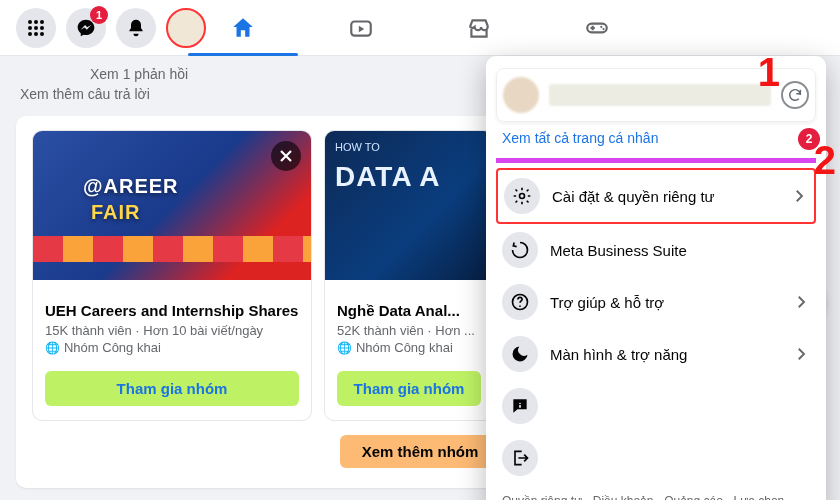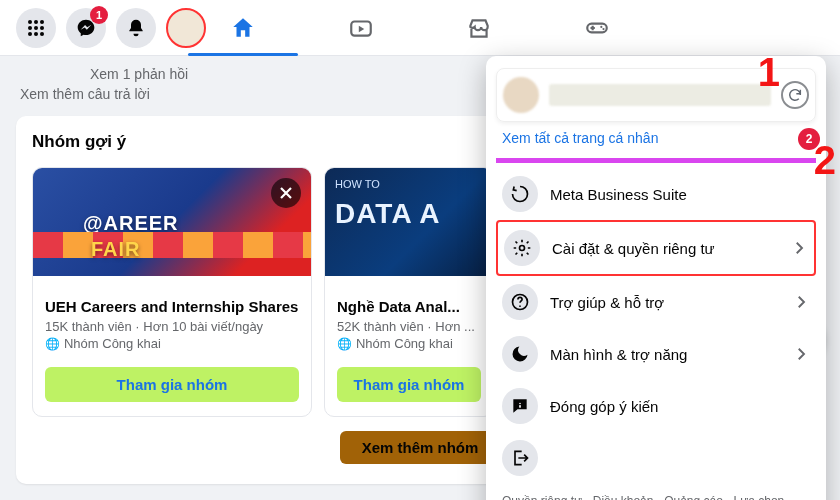--- a/index.html
+++ b/index.html
@@ -13,36 +13,36 @@
   .badge { position: absolute; top: -2px; right: -2px; background: #e41e3f; color: #fff; font-size: 11px; min-width: 18px; height: 18px; border-radius: 9px; display: flex; align-items: center; justify-content: center; font-weight: 600; }
   .avatar-nav { width: 40px; height: 40px; border-radius: 50%; background: #f1e7d7; border: 2px solid #f33; cursor: pointer; }
   .content { padding: 0 16px; }
   .reply-section { font-size: 14px; color: #65676b; padding: 10px 4px 14px; }
   .groups-card { background: #fff; border-radius: 10px; padding: 14px 16px 20px; box-shadow: 0 1px 2px rgba(0,0,0,.08); }
   .groups-header { display: flex; justify-content: space-between; align-items: center; margin-bottom: 14px; }
   .groups-title { font-size: 17px; font-weight: 600; }
   .more-dots { font-size: 20px; color: #65676b; cursor: pointer; letter-spacing: 2px; }
   .group-list { display: flex; gap: 12px; position: relative; }
   .group-card { width: 280px; flex-shrink: 0; border: 1px solid #e4e6eb; border-radius: 10px; overflow: hidden; display: flex; flex-direction: column; }
-  .group-cover { height: 108px; position: relative; }
+  .group-cover { height: 149px; position: relative; }
   .cover1 { background: linear-gradient(135deg, #2a4fa3 0%, #1a3a8c 50%, #d22 80%); }
   .cover1::before{content:"@AREER";position:absolute;left:50px;top:44px;font-weight:800;color:#fff;text-shadow:0 2px 4px rgba(0,0,0,.5);font-size:20px;letter-spacing:1px;}
   .cover1::after{content:"FAIR";position:absolute;left:58px;top:70px;font-weight:800;color:#ffd54a;font-size:20px;letter-spacing:1px;text-shadow:0 2px 4px rgba(0,0,0,.5);}
   .ribbon{position:absolute;bottom:18px;left:0;right:0;height:26px;background:repeating-linear-gradient(90deg,#e63946 0 30px,#faa33a 30px 60px);}
   .close-x { position: absolute; top: 10px; right: 10px; width: 30px; height: 30px; border-radius: 50%; background: rgba(0,0,0,.6); color: #fff; display: flex; align-items: center; justify-content: center; cursor: pointer; font-size: 16px; }
   .cover2 { background: linear-gradient(135deg, #0d2a56 0%, #0a3d7e 60%, #071f42 100%); color: #fff; }
   .cover2 .small{position:absolute;left:10px;top:10px;font-size:11px;color:#cfe3ff;}
   .cover2 .big{position:absolute;left:10px;top:30px;font-size:28px;font-weight:800;color:#e9f3ff;letter-spacing:1px;}
   .group-info { padding: 10px 12px 14px; flex: 1; display: flex; flex-direction: column; }
   .group-name { font-size: 15px; font-weight: 600; margin-bottom: 4px; white-space: nowrap; overflow: hidden; text-overflow: ellipsis; margin-top: 12px; }
   .group-meta { font-size: 13px; color: #65676b; margin-bottom: 2px; }
   .group-meta .globe { font-size: 12px; margin-right: 4px; }
   .join-btn { margin-top: 14px; background: #bef264; color: #1b74e4; border: none; border-radius: 6px; padding: 9px 0; font-size: 15px; font-weight: 600; cursor: pointer; }
   .next-arrow { position: absolute; right: -18px; top: 150px; width: 44px; height: 44px; border-radius: 50%; background: #fff; border: 1px solid #ddd; display: flex; align-items: center; justify-content: center; z-index: 3; box-shadow: 0 2px 6px rgba(0,0,0,.15); cursor: pointer; }
-  .see-more { display: block; text-align: center; margin: 14px auto 0; background: #a16207; border: none; border-radius: 6px; padding: 8px 22px; font-size: 15px; font-weight: 600; color: #050505; cursor: pointer; }
+  .see-more { display: block; text-align: center; margin: 14px auto 0; background: #fdba74; border: none; border-radius: 6px; padding: 8px 22px; font-size: 15px; font-weight: 600; color: #050505; cursor: pointer; }
   
   .dropdown { position: absolute; top: 56px; right: 14px; width: 340px; background: #fff; border-radius: 10px; box-shadow: 0 8px 28px rgba(0,0,0,.28); padding: 12px 10px 10px; z-index: 20; }
   .profile-row { display: flex; align-items: center; gap: 10px; padding: 8px 6px; border: 1px solid #eee; border-radius: 8px; box-shadow: 0 2px 4px rgba(0,0,0,.06); }
   .prof-avatar { width: 36px; height: 36px; border-radius: 50%; background: #e8d8c3; filter: blur(1px); }
   .prof-name { flex: 1; height: 22px; background: #ecece3; border-radius: 3px; filter: blur(1px); }
   .refresh { width: 28px; height: 28px; border-radius: 50%; border: 2px solid #8a8d91; display: flex; align-items: center; justify-content: center; }
   .see-profiles { color: #1b74e4; font-size: 14px; font-weight: 500; padding: 8px 6px 12px; cursor: pointer; border-bottom: 5px solid #d946ef; margin-bottom: 5px; }
   .menu-item { display: flex; align-items: center; gap: 12px; padding: 8px 6px; border-radius: 6px; cursor: pointer; }
   .menu-item.highlight { border: 2px solid #f33; border-radius: 4px; }
   .menu-icon { width: 36px; height: 36px; border-radius: 50%; background: #e4e6eb; display: flex; align-items: center; justify-content: center; flex-shrink: 0; }
@@ -118,24 +118,20 @@
   </div>
 </div>
 
 <div class="content">
   <div class="reply-section">
     <div style="margin-left:70px;margin-bottom:4px;">Xem 1 phản hồi</div>
     <div>Xem thêm câu trả lời</div>
   </div>
 
   <div class="groups-card">
-    <div class="groups-header">
-      <div class="groups-title">Nhóm gợi ý</div>
-      <div class="more-dots">•••</div>
-    </div>
 
     <div class="group-list">
 
       <div class="group-card">
         <div class="group-cover cover1">
           <div class="ribbon"></div>
           <div class="close-x">
             <svg width="14" height="14" viewBox="0 0 14 14">
                 <path stroke="#fff" stroke-width="2.2" d="M2 2l10 10M12 2L2 12"></path>
               </svg>
@@ -179,43 +175,43 @@
     <div class="prof-name"></div>
     <div class="refresh">
       <svg width="16" height="16" viewBox="0 0 24 24">
           <path fill="none" stroke="#606770" stroke-width="2.2" d="M20 12a8 8 0 10-2.3 5.6M20 4v6h-6"></path>
         </svg>
     </div>
   </div>
   <div class="see-profiles">Xem tất cả trang cá nhân</div>
 
   <div id="menu-items">
-      <div class="menu-item">
-        <div class="menu-icon">
-          <svg width="20" height="20" viewBox="0 0 24 24">
-            <path fill="none" stroke="#050505" stroke-width="2" d="M12 3a9 9 0 019 9 9 9 0 01-9 9 9 9 0 01-9-9M8 8l-4-1 1-4"></path>
-          </svg>
-        </div>
-    <div class="menu-label">Meta Business Suite</div>
-    </div>
       <div class="menu-item highlight">
         <div class="menu-icon">
           <svg width="20" height="20" viewBox="0 0 24 24">
             <circle cx="12" cy="12" r="3" fill="none" stroke="#050505" stroke-width="2"></circle>
             <path fill="none" stroke="#050505" stroke-width="2" d="M12 2v3M12 19v3M4.2 4.2l2.1 2.1M17.7 17.7l2.1 2.1M2 12h3M19 12h3M4.2 19.8l2.1-2.1M17.7 6.3l2.1-2.1"></path>
           </svg>
         </div>
     <div class="menu-label">Cài đặt &amp; quyền riêng tư</div>
     <svg class="chev" width="18" height="18" viewBox="0 0 24 24">
           <path fill="none" stroke="#65676b" stroke-width="2.5" d="M9 5l7 7-7 7"></path>
         </svg>
       </div>
       <div class="menu-item">
         <div class="menu-icon">
           <svg width="20" height="20" viewBox="0 0 24 24">
+            <path fill="none" stroke="#050505" stroke-width="2" d="M12 3a9 9 0 019 9 9 9 0 01-9 9 9 9 0 01-9-9M8 8l-4-1 1-4"></path>
+          </svg>
+        </div>
+    <div class="menu-label">Meta Business Suite</div>
+    </div>
+      <div class="menu-item">
+        <div class="menu-icon">
+          <svg width="20" height="20" viewBox="0 0 24 24">
             <circle cx="12" cy="12" r="9" fill="none" stroke="#050505" stroke-width="2"></circle>
             <path fill="none" stroke="#050505" stroke-width="2" d="M9.5 9a2.5 2.5 0 115 0c0 1.5-2.5 2-2.5 4"></path>
             <circle cx="12" cy="17" r="1" fill="#050505"></circle>
           </svg>
         </div>
     <div class="menu-label">Trợ giúp &amp; hỗ trợ</div>
     <svg class="chev" width="18" height="18" viewBox="0 0 24 24">
           <path fill="none" stroke="#65676b" stroke-width="2.5" d="M9 5l7 7-7 7"></path>
         </svg>
       </div>
@@ -231,21 +227,20 @@
         </svg>
       </div>
       <div class="menu-item">
         <div class="menu-icon">
           <svg width="20" height="20" viewBox="0 0 24 24">
             <path fill="#050505" d="M4 4h16v12H9l-5 4V4z"></path>
             <circle cx="12" cy="9" r="1" fill="#fff"></circle>
             <rect x="11" y="11" width="2" height="3" fill="#fff"></rect>
           </svg>
         </div>
-    <div class="menu-label">Đóng góp ý kiến</div>
     </div>
       <div class="menu-item">
         <div class="menu-icon">
           <svg width="20" height="20" viewBox="0 0 24 24">
             <path fill="none" stroke="#050505" stroke-width="2" d="M14 4h-8v16h8M10 12h11M17 8l4 4-4 4"></path>
           </svg>
         </div>
     </div>
     </div>
 

